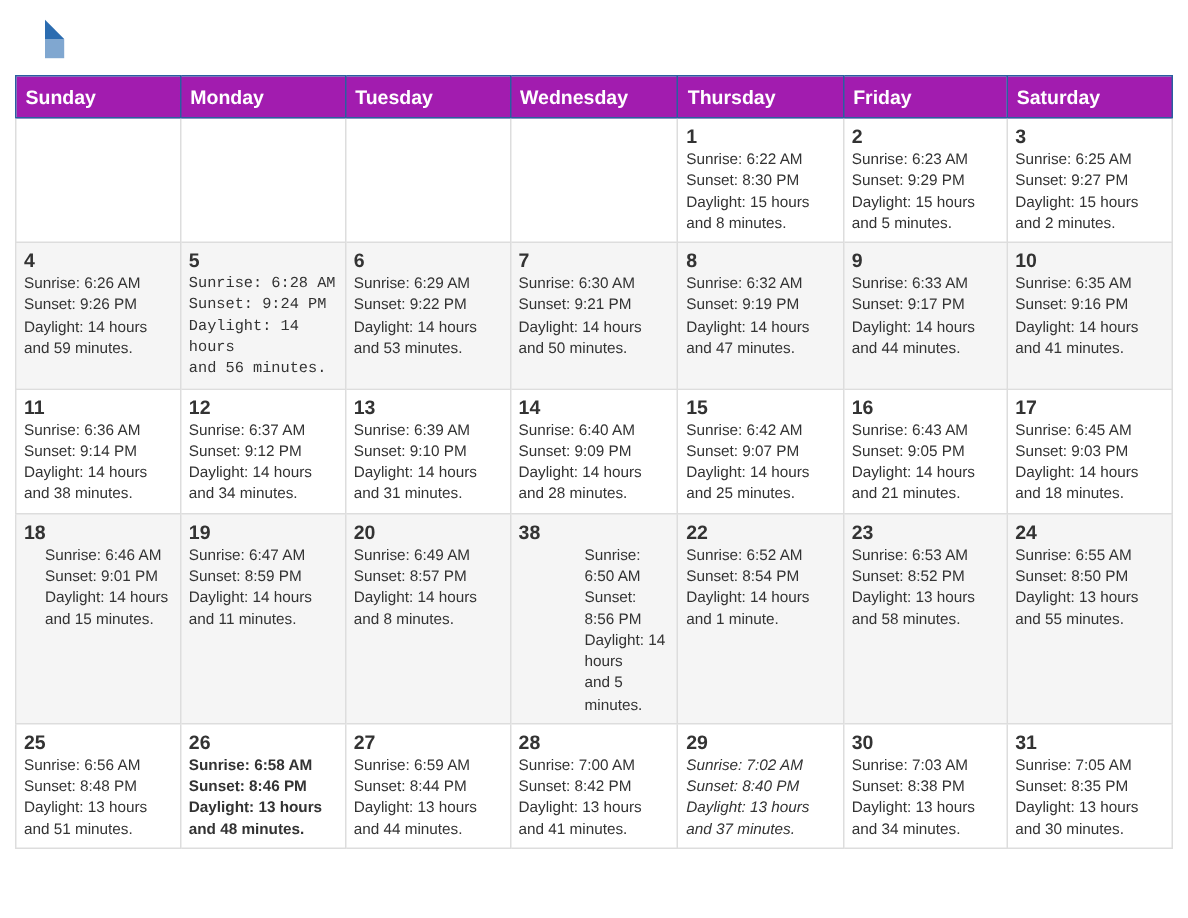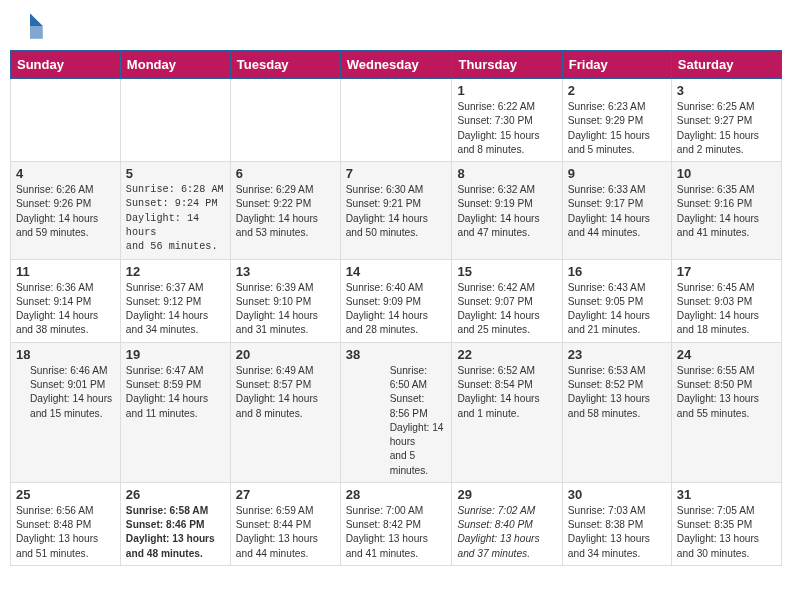--- a/index.html
+++ b/index.html
@@ -52,21 +52,21 @@
     .location {
       font-size: 16px;
       color: #333;
     }
     .calendar {
       width: 100%;
       border-collapse: collapse;
       border: 1px solid #ccc;
     }
     .calendar th {
-      background: #be185d;
+      background: #a21caf;
       color: #fff;
       text-align: left;
       padding: 6px 6px;
       font-size: 13px;
       border: 1px solid #2a5fa0;
     }
     .calendar td {
       vertical-align: top;
       padding: 4px 5px;
       border: 1px solid #ddd;
@@ -131,21 +131,21 @@
   </thead>
   <tbody id="calendar-body">
   <tr>
         <td class="empty-cell"></td>
         <td class="empty-cell"></td>
         <td class="empty-cell"></td>
         <td class="empty-cell"></td>
         <td>
           <span class="day-number">1</span>
           <div class="day-info" style="white-space: pre-line;">Sunrise: 6:22 AM
-Sunset: 7:30 PM
+Sunset: 8:30 PM
 Daylight: 15 hours
 and 8 minutes.</div>
         </td>
         <td>
           <span class="day-number">2</span>
           <div class="day-info" style="white-space: pre-line;">Sunrise: 6:23 AM
 Sunset: 9:29 PM
 Daylight: 15 hours
 and 5 minutes.</div>
         </td>

